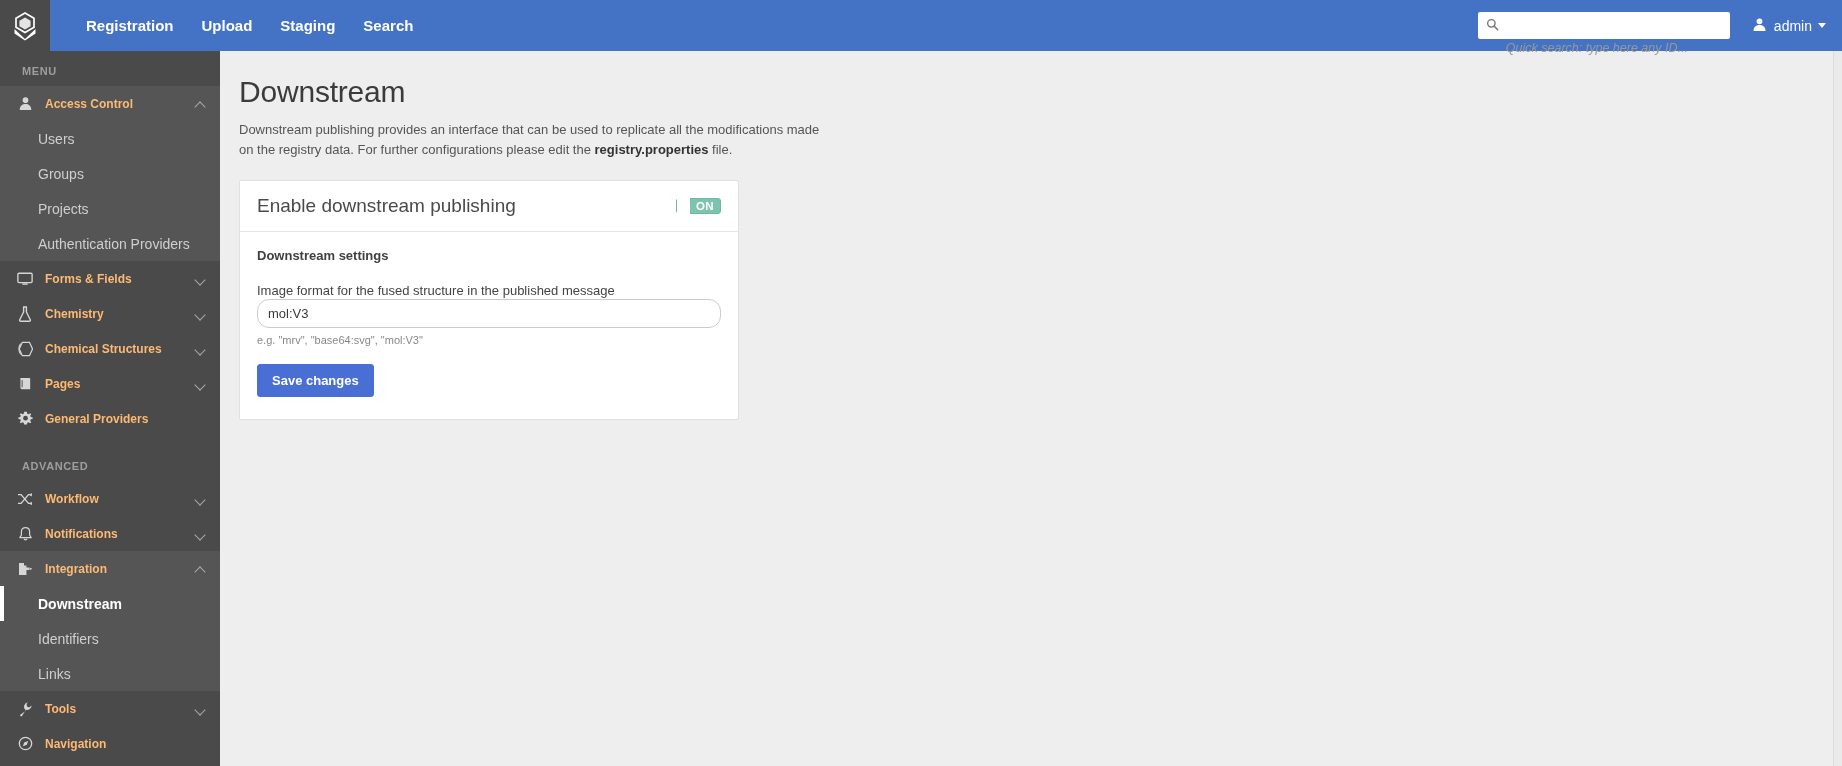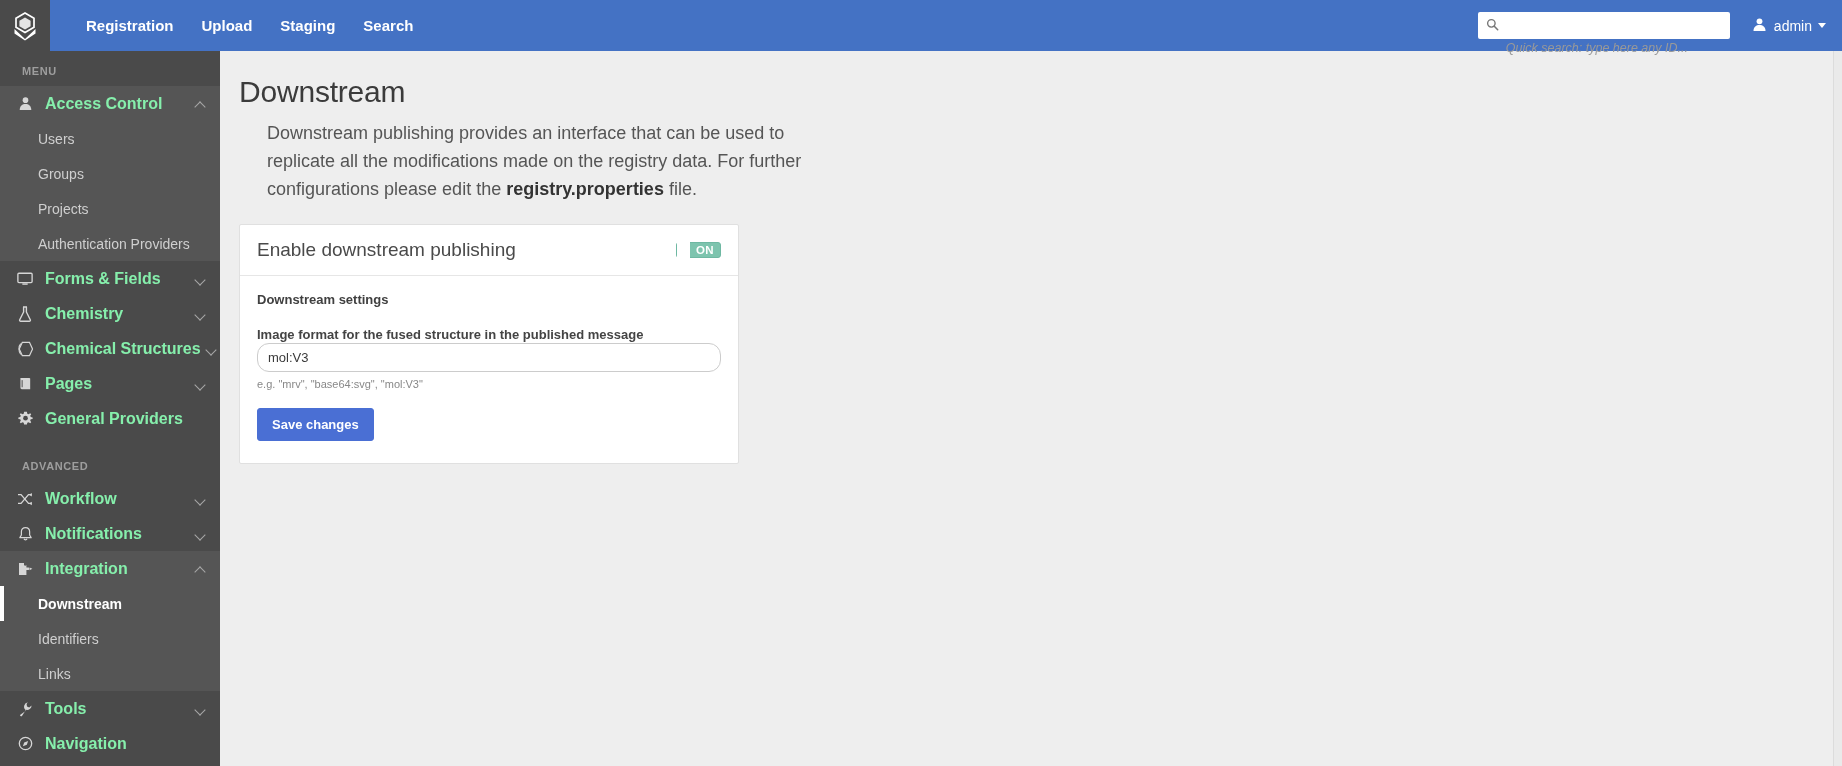--- a/index.html
+++ b/index.html
@@ -73,21 +73,21 @@
   }
   .section-label {
     color: #9e9e9e; font-size: 11px; font-weight: bold;
     letter-spacing: 0.6px;
     padding: 14px 0 9px 22px;
   }
   .section-label.adv { padding-top: 24px; }
   .menu-item {
     display: flex; align-items: center;
     height: 35px; padding-left: 14px; padding-right: 14px;
-    color: #86efac; font-size: 16px; font-weight: bold;
+    color: #fdba74; font-size: 12px; font-weight: bold;
     cursor: pointer; position: relative;
   }
   .menu-item.expanded { background: #555555; }
   .menu-item .m-icon {
     flex: 0 0 22px; display: flex; align-items: center; justify-content: center;
     margin-right: 9px;
   }
   .menu-item .m-label { flex: 1 1 auto; white-space: nowrap; }
   .chev {
     flex: 0 0 10px; width: 10px; height: 10px;
@@ -123,22 +123,22 @@
     width: 1612px; height: 715px;
     background: #eeeeee;
     padding: 24px 0 0 19px;
     overflow: hidden;
   }
   .page-title {
     font-size: 30px; font-weight: normal; color: #3b3b3b;
     letter-spacing: -0.2px; margin-bottom: 11px;
   }
   .page-desc {
-    font-size: 18px; color: #555555; line-height: 1.55;
-    max-width: 583px; margin-bottom: 20px; margin-left: 28px;
+    font-size: 13px; color: #555555; line-height: 1.55;
+    max-width: 583px; margin-bottom: 20px;
   }
   .page-desc b { font-weight: bold; color: #333; }
 
   .card {
     width: 500px;
     background: #ffffff;
     border: 1px solid #e0e0e0;
     border-radius: 2px;
   }
   .card-head {
@@ -165,21 +165,21 @@
     flex: 1 1 auto; text-align: center;
     color: #ffffff; font-size: 11.5px; font-weight: bold;
     letter-spacing: 0.4px;
   }
   .card-body { padding: 16px 17px 22px 17px; }
   .settings-title {
     font-size: 13px; font-weight: bold; color: #404040;
     margin-bottom: 18px;
   }
   .field-label {
-    font-size: 13px; color: #444444; margin-bottom: 8px; font-weight: bold;
+    font-size: 13px; color: #444444; margin-bottom: 8px;
   }
   .text-input {
     width: 100%; height: 29px;
     border: 1px solid #cccccc; border-radius: 12px;
     padding: 0 10px;
     font-family: "Liberation Sans", sans-serif;
     font-size: 13px; color: #3a3a3a;
     outline: none; background: #fff;
   }
   .field-hint {

